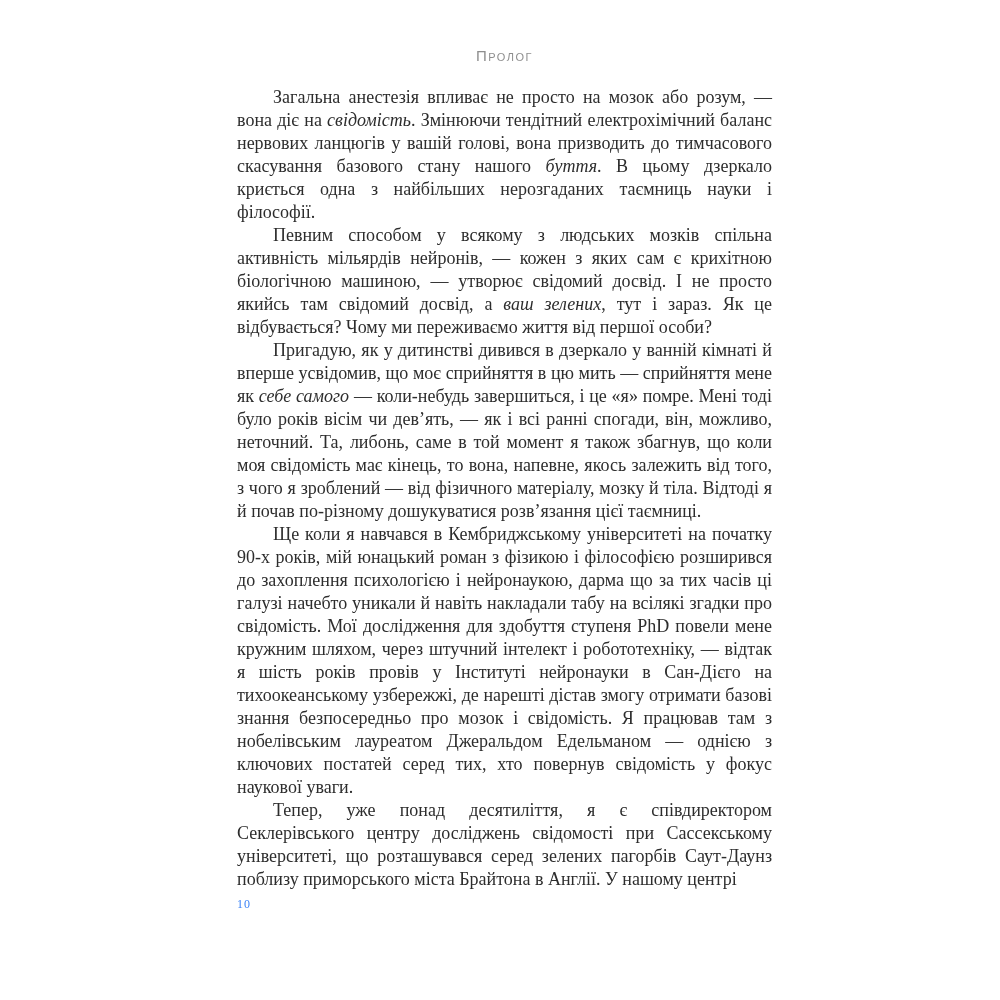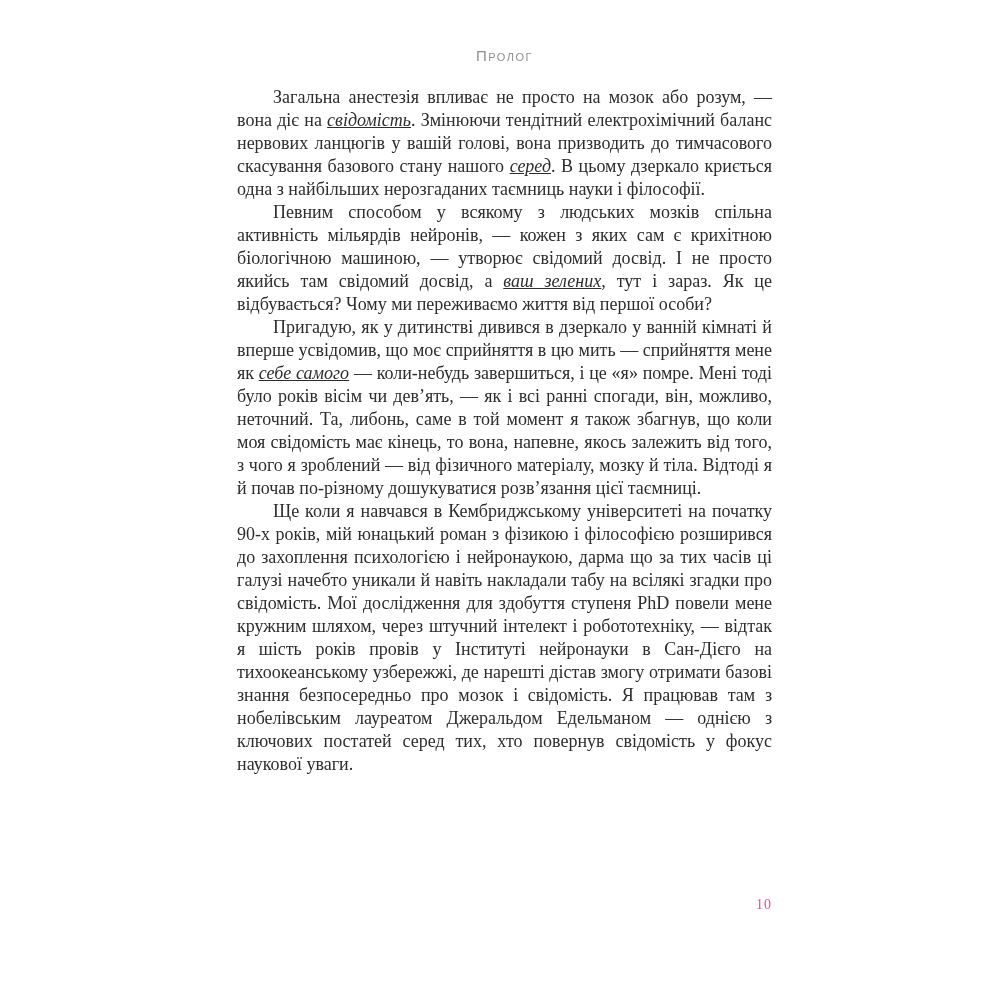--- a/index.html
+++ b/index.html
@@ -39,40 +39,40 @@
     text-justify: inter-word;
     hyphens: none;
   }
   .text-block p {
     margin: 0;
     padding: 0;
     text-indent: 36px;
   }
   .text-block em {
     font-style: italic;
-    text-decoration: underline;
   }
   .folio {
     position: absolute;
     top: 897px;
     left: 237px;
     width: 535px;
-    text-align: right;
-    font-size: 14px;
+    text-align: left;
+    font-size: 12px;
     letter-spacing: 1px;
-    color: #ec4899;
+    color: #3b82f6;
   }
 </style>
 </head>
 <body>
 
 <div class="page">
   <div class="running-head">Пролог</div>
 
   <div class="text-block">
-      <p><span>Загальна анестезія впливає не просто на мозок або розум, — вона діє на </span><em>свідомість</em><span>. Змінюючи тендітний електрохімічний баланс нервових ланцюгів у вашій голові, вона призводить до тимчасового скасування базового стану нашого </span><em>серед</em><span>. В цьому дзеркало криється одна з найбільших нерозгаданих таємниць науки і філософії.</span></p>
+      <p><span>Загальна анестезія впливає не просто на мозок або розум, — вона діє на </span><em>свідомість</em><span>. Змінюючи тендітний електрохімічний баланс нервових ланцюгів у вашій голові, вона призводить до тимчасового скасування базового стану нашого </span><em>буття</em><span>. В цьому дзеркало криється одна з найбільших нерозгаданих таємниць науки і філософії.</span></p>
       <p><span>Певним способом у всякому з людських мозків спільна активність мільярдів нейронів, — кожен з яких сам є крихітною біологічною машиною, — утворює свідомий досвід. І не просто якийсь там свідомий досвід, а </span><em>ваш зелених</em><span>, тут і зараз. Як це відбувається? Чому ми переживаємо життя від першої особи?</span></p>
       <p><span>Пригадую, як у дитинстві дивився в дзеркало у ванній кімнаті й вперше усвідомив, що моє сприйняття в цю мить — сприйняття мене як </span><em>себе самого</em><span> — коли-небудь завершиться, і це «я» помре. Мені тоді було років вісім чи дев’ять, — як і всі ранні спогади, він, можливо, неточний. Та, либонь, саме в той момент я також збагнув, що коли моя свідомість має кінець, то вона, напевне, якось залежить від того, з чого я зроблений — від фізичного матеріалу, мозку й тіла. Відтоді я й почав по-різному дошукуватися розв’язання цієї таємниці.</span></p>
       <p><span>Ще коли я навчався в Кембриджському університеті на початку 90-х років, мій юнацький роман з фізикою і філософією розширився до захоплення психологією і нейронаукою, дарма що за тих часів ці галузі начебто уникали й навіть накладали табу на всілякі згадки про свідомість. Мої дослідження для здобуття ступеня PhD повели мене кружним шляхом, через штучний інтелект і робототехніку, — відтак я шість років провів у Інституті нейронауки в Сан-Дієго на тихоокеанському узбережжі, де нарешті дістав змогу отримати базові знання безпосередньо про мозок і свідомість. Я працював там з нобелівським лауреатом Джеральдом Едельманом — однією з ключових постатей серед тих, хто повернув свідомість у фокус наукової уваги.</span></p>
+      <p><span>Тепер, уже понад десятиліття, я є співдиректором Секлерівського центру досліджень свідомості при Сассекському університеті, що розташувався серед зелених пагорбів Саут-Даунз поблизу приморського міста Брайтона в Англії. У нашому центрі</span></p>
     </div>
 
   <div class="folio">10</div>
 </div>
 
 </body></html>

